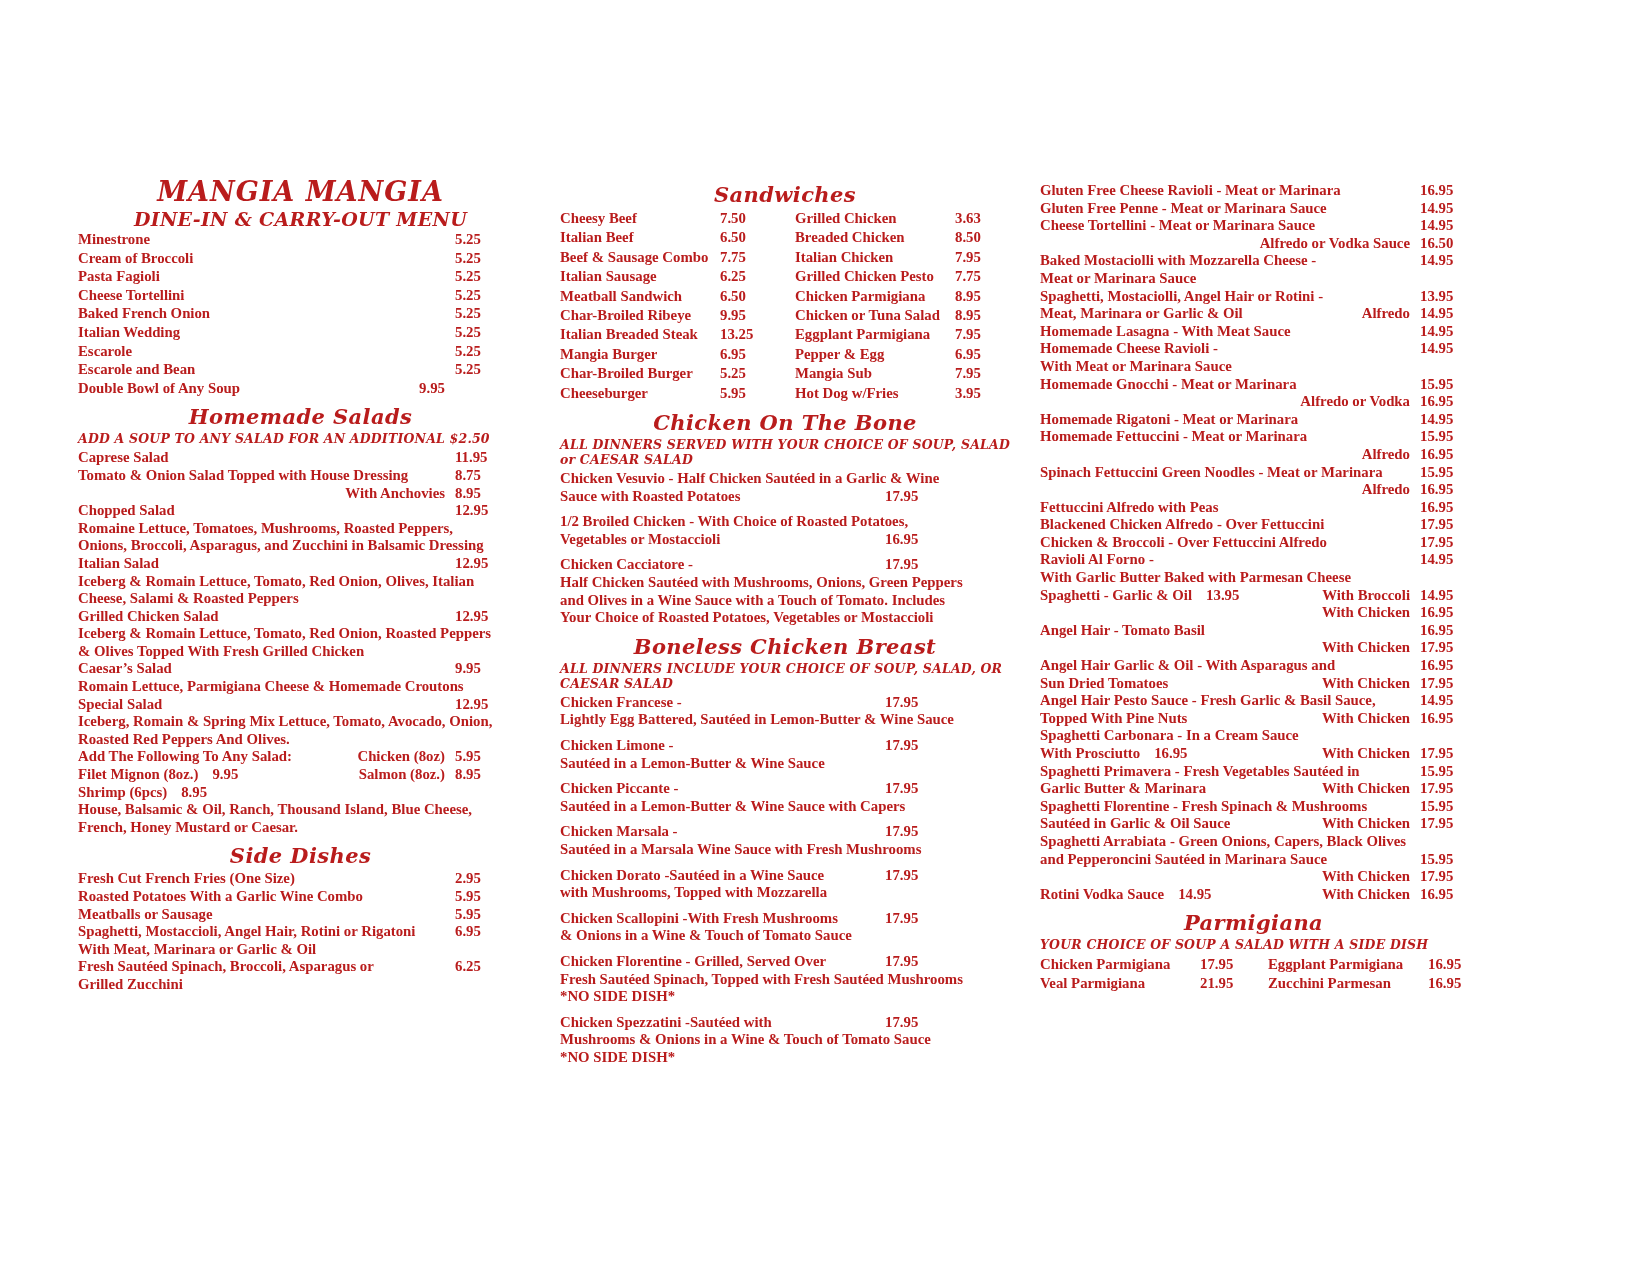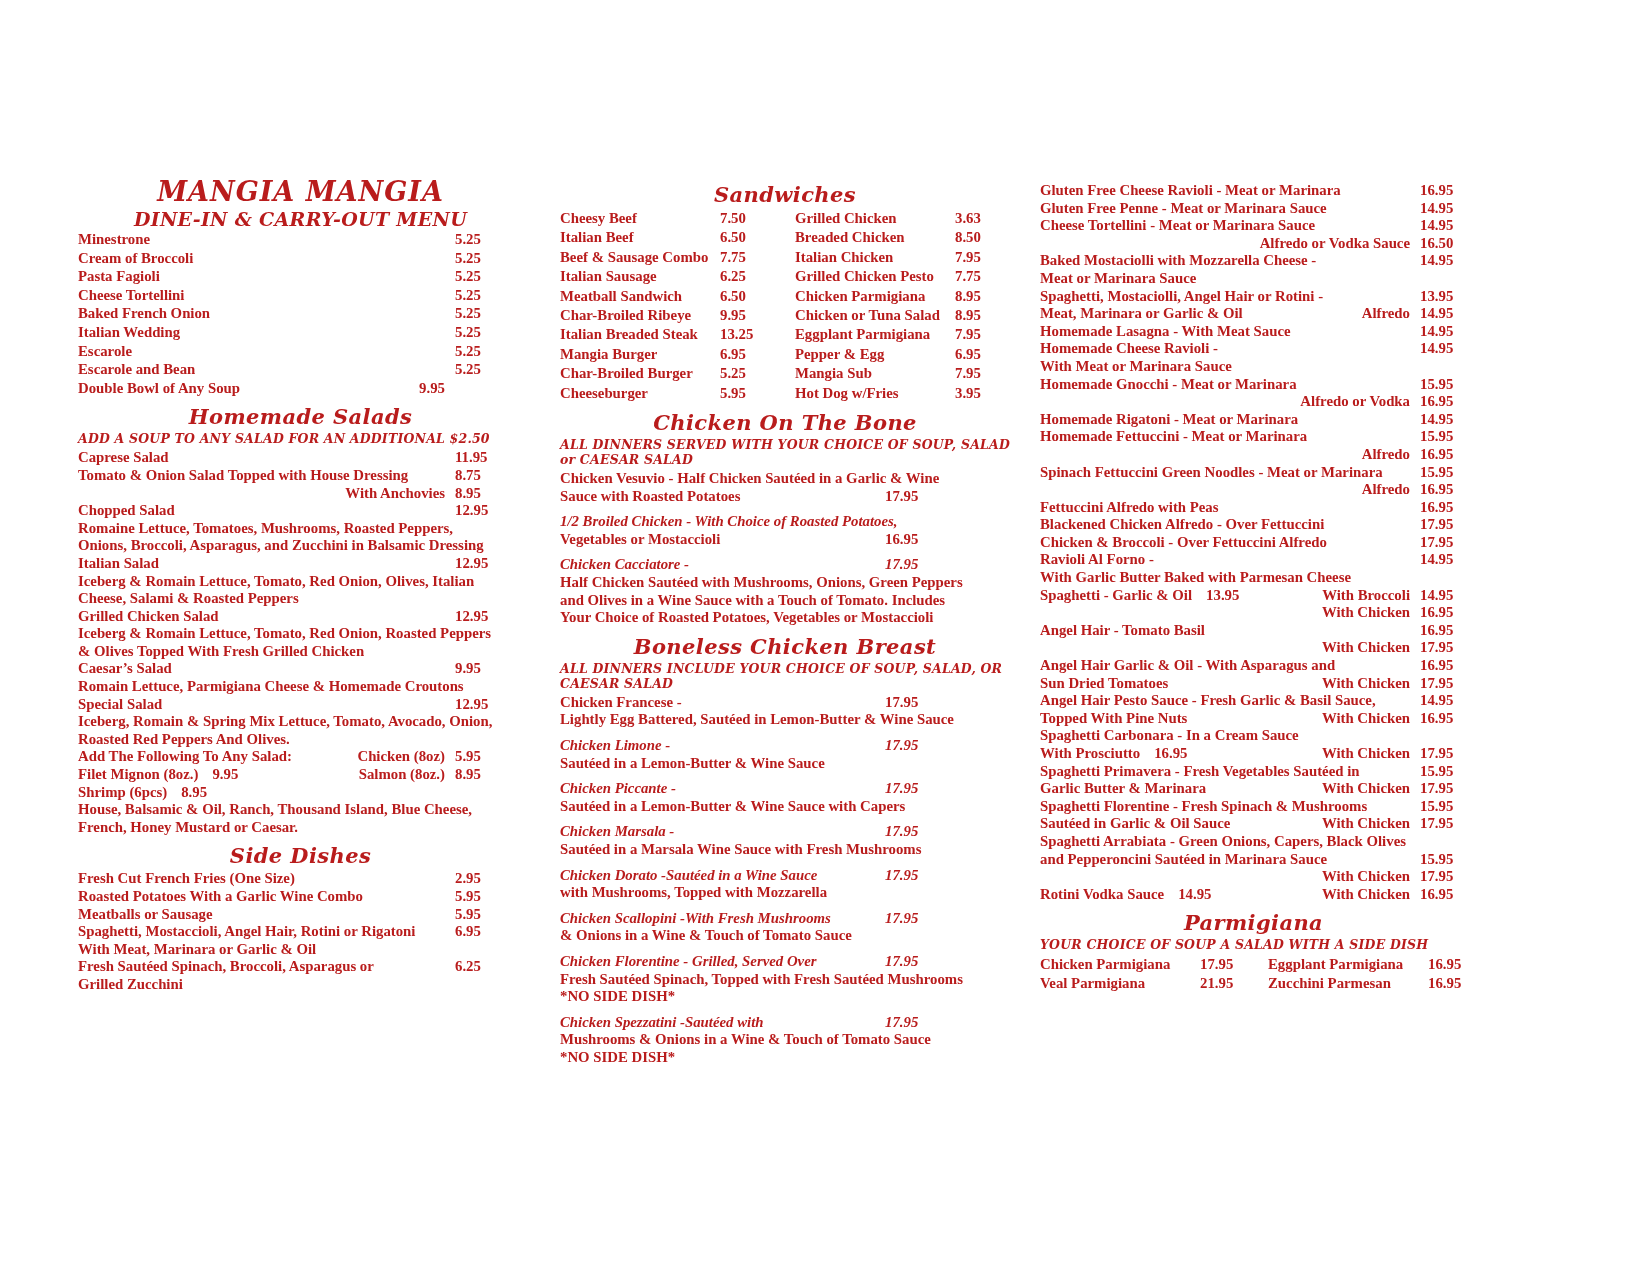--- a/index.html
+++ b/index.html
@@ -50,21 +50,21 @@
   .lines { line-height: 17.6px; }
   .lines.loose { line-height: 18.6px; }
   .line { position: relative; min-height: 17.6px; }
   .line .lp { margin-left: 14px; }
   .line .m, .line .p { position: absolute; top: 0; white-space: nowrap; }
   .col1 .line .p { left: 377px; }
   .col1 .line .m { right: 78px; }
   .col2 .line .p { left: 325px; }
   .col3 .line .p { left: 380px; }
   .col3 .line .m { right: 57px; }
-  .gap { margin-top: 8px; font-style: italic; }
+  .gap { margin-top: 8px; }
 
   .two-col { display: flex; }
   .two-col .subcol { width: 235px; }
   .two-col .subcol + .subcol { width: 215px; }
   .srow { position: relative; line-height: 19.4px; }
   .srow .sprice { position: absolute; left: 160px; top: 0; white-space: nowrap; }
   .parm .subcol { width: 228px; }
   .parm .subcol + .subcol { width: 199px; }
   .parm .srow { line-height: 19px; }
 </style>

